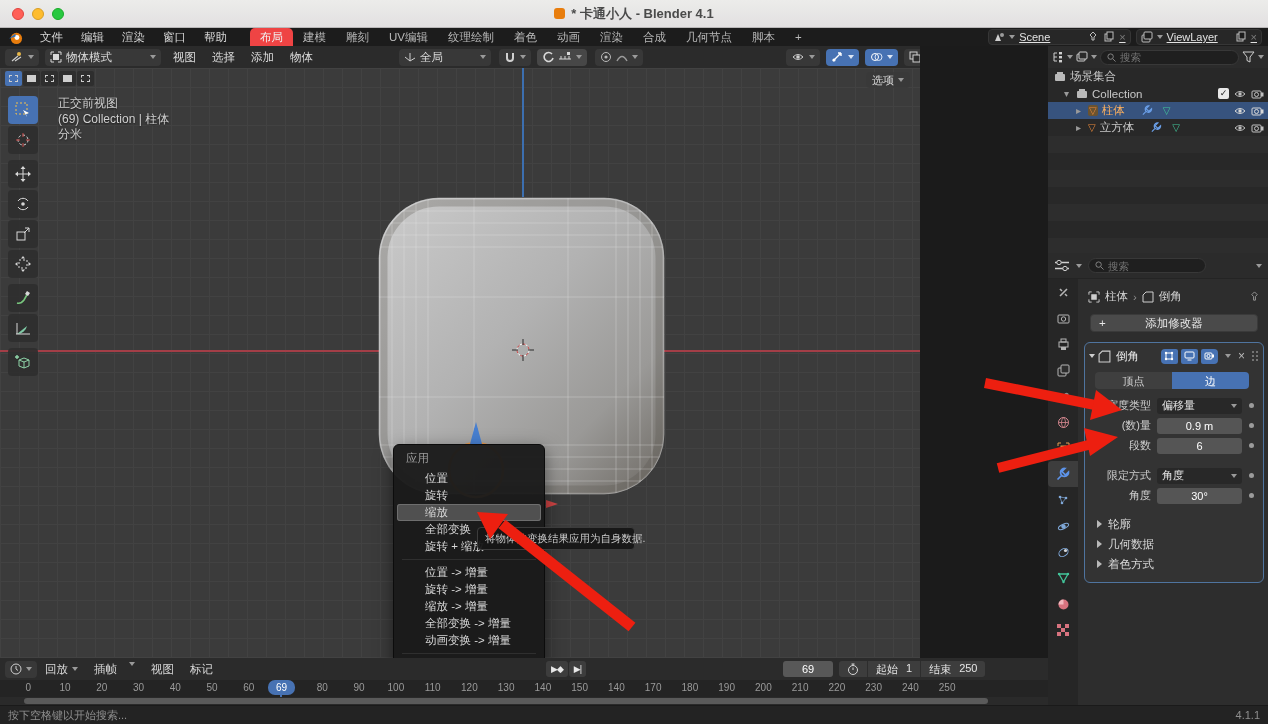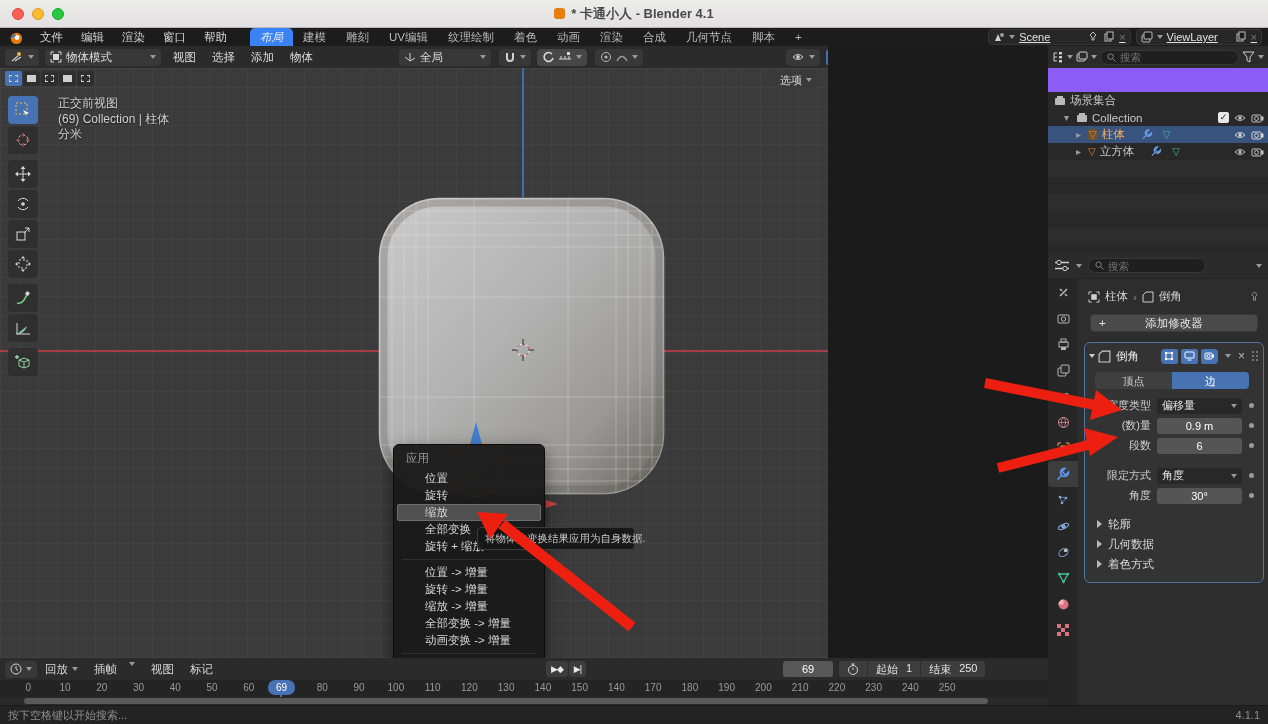--- a/index.html
+++ b/index.html
@@ -20,32 +20,32 @@
   .file-badge { display:inline-block; width:11px; height:11px; border-radius:3px; background:#e87d0d;
     margin-right:6px; vertical-align:-1px; }
 
   
   .topbar { left:0; top:28px; width:1268px; height:18px; background:#1c1c1c; display:flex; align-items:center;
     font-size:11.5px; color:#d6d6d6; }
   .blender-logo { width:15px; height:15px; margin:0 8px 0 8px; }
   .menu-item { padding:0 9px; height:18px; line-height:18px; cursor:default; }
   .tabs { display:flex; margin-left:14px; height:18px; align-items:flex-end; }
   .tab { padding:2px 10px; font-size:11.5px; color:#b9b9b9; border-radius:5px 5px 0 0; height:18px; line-height:15px; }
-  .tab.active { background:#3b82f6; color:#f0f0f0;font-style:italic; }
+  .tab.active { background:#ef4444; color:#f0f0f0; }
   .topbar-right { margin-left:auto; display:flex; gap:5px; margin-right:6px; }
   .id-block { display:flex; align-items:center; background:#272727; border:1px solid #363636; border-radius:4px;
     height:16px; padding:0 4px; gap:4px; font-size:11px; color:#e2e2e2;text-decoration:underline; }
   .id-block .name { min-width:64px; }
   .mini-ico { width:12px; height:12px; display:inline-block; }
   .chev { width:0; height:0; border-left:3.5px solid transparent; border-right:3.5px solid transparent;
     border-top:4px solid #9a9a9a; display:inline-block; }
   .x-dim { color:#7c7c7c; font-size:11px; }
 
   
-  .viewport { left:0; top:46px; width:828px; height:612px; background:#3b3b3b; overflow:hidden; }
+  .viewport { left:0; top:46px; width:920px; height:612px; background:#3b3b3b; overflow:hidden; }
   .vgrid { position:absolute; left:0; top:22px; width:1048px; height:590px;
     background-image:linear-gradient(#424242 1px,transparent 1px),linear-gradient(90deg,#424242 1px,transparent 1px);
     background-size:19px 19px; }
   .vp-header { position:absolute; left:0; top:0; width:1048px; height:22px; background:#2b2b2b;
     display:flex; align-items:center; font-size:11.5px; color:#dcdcdc; z-index:5; }
   .vbtn { background:#383838; border-radius:4px; height:17px; display:flex; align-items:center;
     padding:0 5px; gap:4px; }
   .vp-menu { padding:0 8px; }
   .red-line { position:absolute; height:2px; background:#a33e47; top:304px; z-index:1; }
   .blue-line { position:absolute; width:2px; background:#3c6fb0; left:522px; top:22px; height:129px; z-index:1; }
@@ -89,21 +89,21 @@
     display:flex; align-items:center; padding:0 7px; white-space:nowrap; }
 
   
   .right-panel { left:1048px; top:46px; width:220px; height:659px; background:#8b5cf6; }
   .out-header { position:absolute; left:0; top:0; width:220px; height:22px; background:#2b2b2b;
     display:flex; align-items:center; gap:3px; padding:0 4px; }
   .search-box { flex:1; height:15px; background:#1f1f1f; border:1px solid #383838; border-radius:8px;
     display:flex; align-items:center; padding:0 6px; gap:4px; }
   .search-box input { background:transparent; border:none; outline:none; color:#8c8c8c; font-size:10.5px; width:70px; }
   .out-body { position:absolute; left:0; top:22px; width:220px; height:185px; background:#282828;
-    font-size:11.5px; color:#c7c7c7;margin-top:24px; }
+    font-size:11.5px; color:#c7c7c7; }
   .orow { height:17px; display:flex; align-items:center; padding-left:6px; gap:4px; position:relative; }
   .orow .spacer { flex:1; }
   .orow.selected { background:#37537e; }
   .orow.selected .olabel { color:#ffb15e; }
   .stripe { height:17px; }
   .stripe:nth-child(odd) { background:#2d2d2d; }
   .tri-mesh { color:#e8883a; font-size:10px; }
   .tri-mesh.boxed { background:#6b5330; border-radius:2px; padding:0 1px; }
   .caret { color:#9a9a9a; font-size:10px; width:8px; }
   .checkbox { width:11px; height:11px; background:#e8e8e8; border-radius:2px; color:#1b1b1b; font-size:9px;

